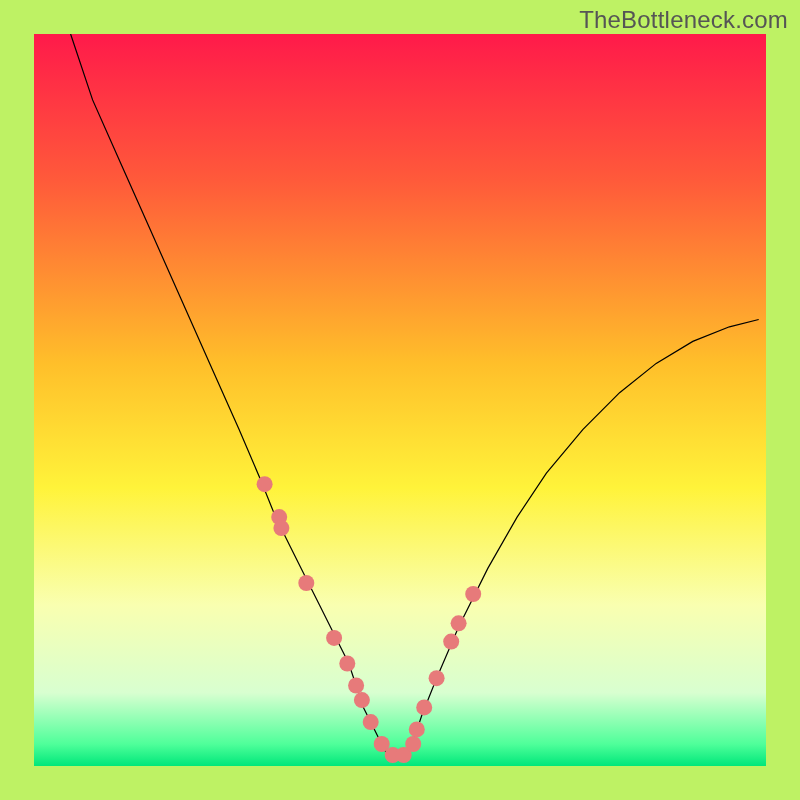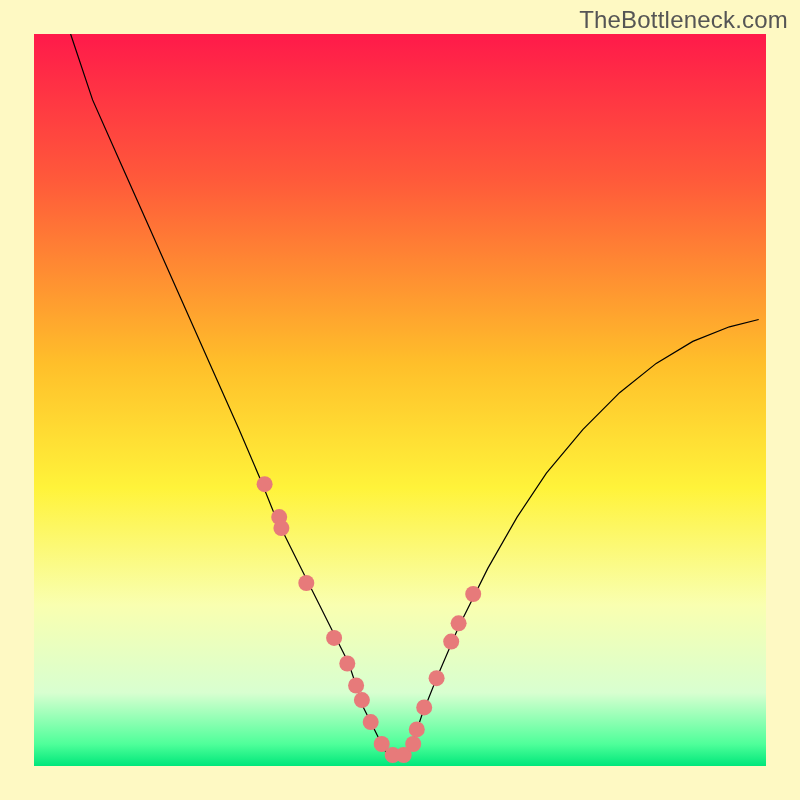--- a/index.html
+++ b/index.html
@@ -8,21 +8,21 @@
     width: 800px;
     height: 800px;
     overflow: hidden;
     background: #000;
     font-family: Arial, Helvetica, sans-serif;
   }
   .frame {
     position: relative;
     width: 800px;
     height: 800px;
-    background: #fef9c3;
+    background: #bef264;
   }
   .watermark {
     position: absolute;
     top: 6px;
     right: 12px;
     color: #555;
     font-size: 24px;
     font-weight: 500;
     letter-spacing: 0.2px;
     z-index: 50;

